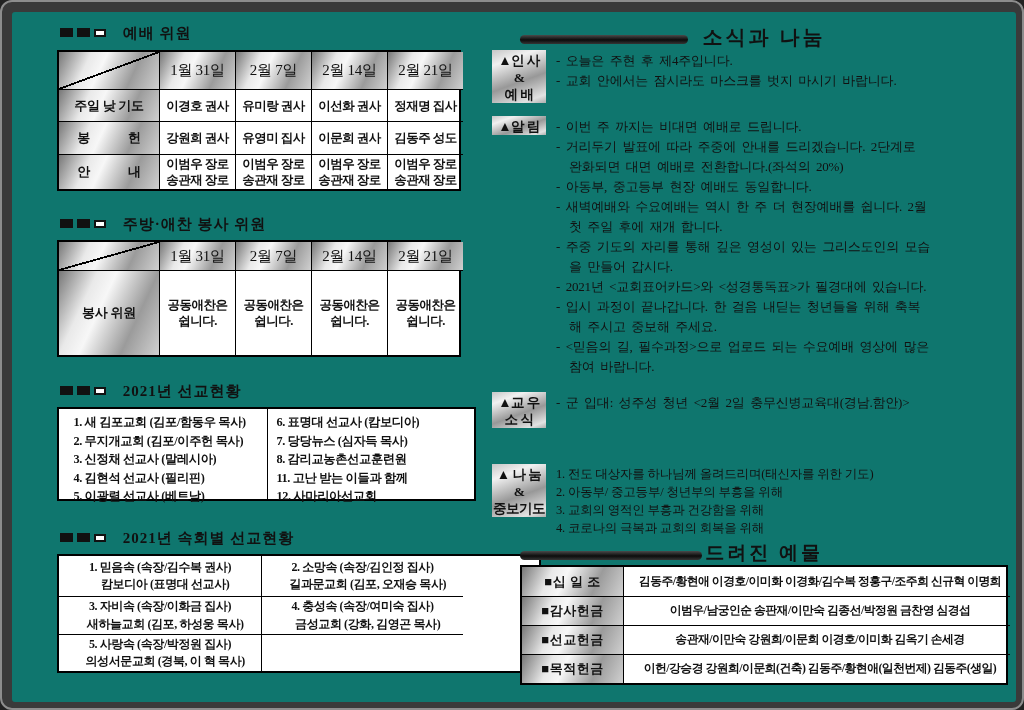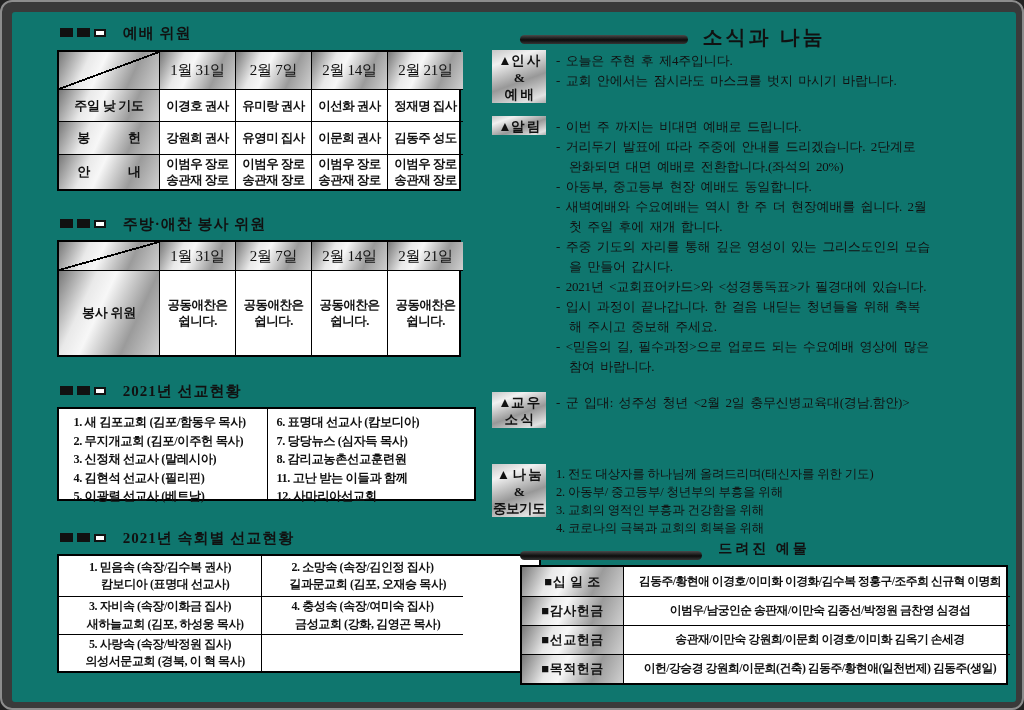--- a/index.html
+++ b/index.html
@@ -215,21 +215,21 @@
       <div class="items">
         <div class="item-n">1. 전도 대상자를 하나님께 올려드리며(태신자를 위한 기도)</div>
         <div class="item-n">2. 아동부/ 중고등부/ 청년부의 부흥을 위해</div>
         <div class="item-n">3. 교회의 영적인 부흥과 건강함을 위해</div>
         <div class="item-n">4. 코로나의 극복과 교회의 회복을 위해</div>
       </div>
     </div>
 
     <div class="rhead" style="top:528px;">
       <div class="bar" style="width:182px;"></div>
-      <div class="ttl" style="font-size:14px;">드려진 예물</div>
+      <div class="ttl" style="font-size:19px;">드려진 예물</div>
     </div>
 
     <div class="tbl tbl-o" style="left:508px;top:553px;">
       <div class="met ocell-l">■십 일 조</div>
       <div class="ocell-v">김동주/황현애 이경호/이미화 이경화/김수복 정홍구/조주희 신규혁 이명희</div>
       <div class="met ocell-l">■감사헌금</div>
       <div class="ocell-v">이범우/남궁인순 송판재/이만숙 김종선/박정원 금찬영 심경섭</div>
       <div class="met ocell-l">■선교헌금</div>
       <div class="ocell-v">송관재/이만숙 강원희/이문희 이경호/이미화 김옥기 손세경</div>
       <div class="met ocell-l">■목적헌금</div>

